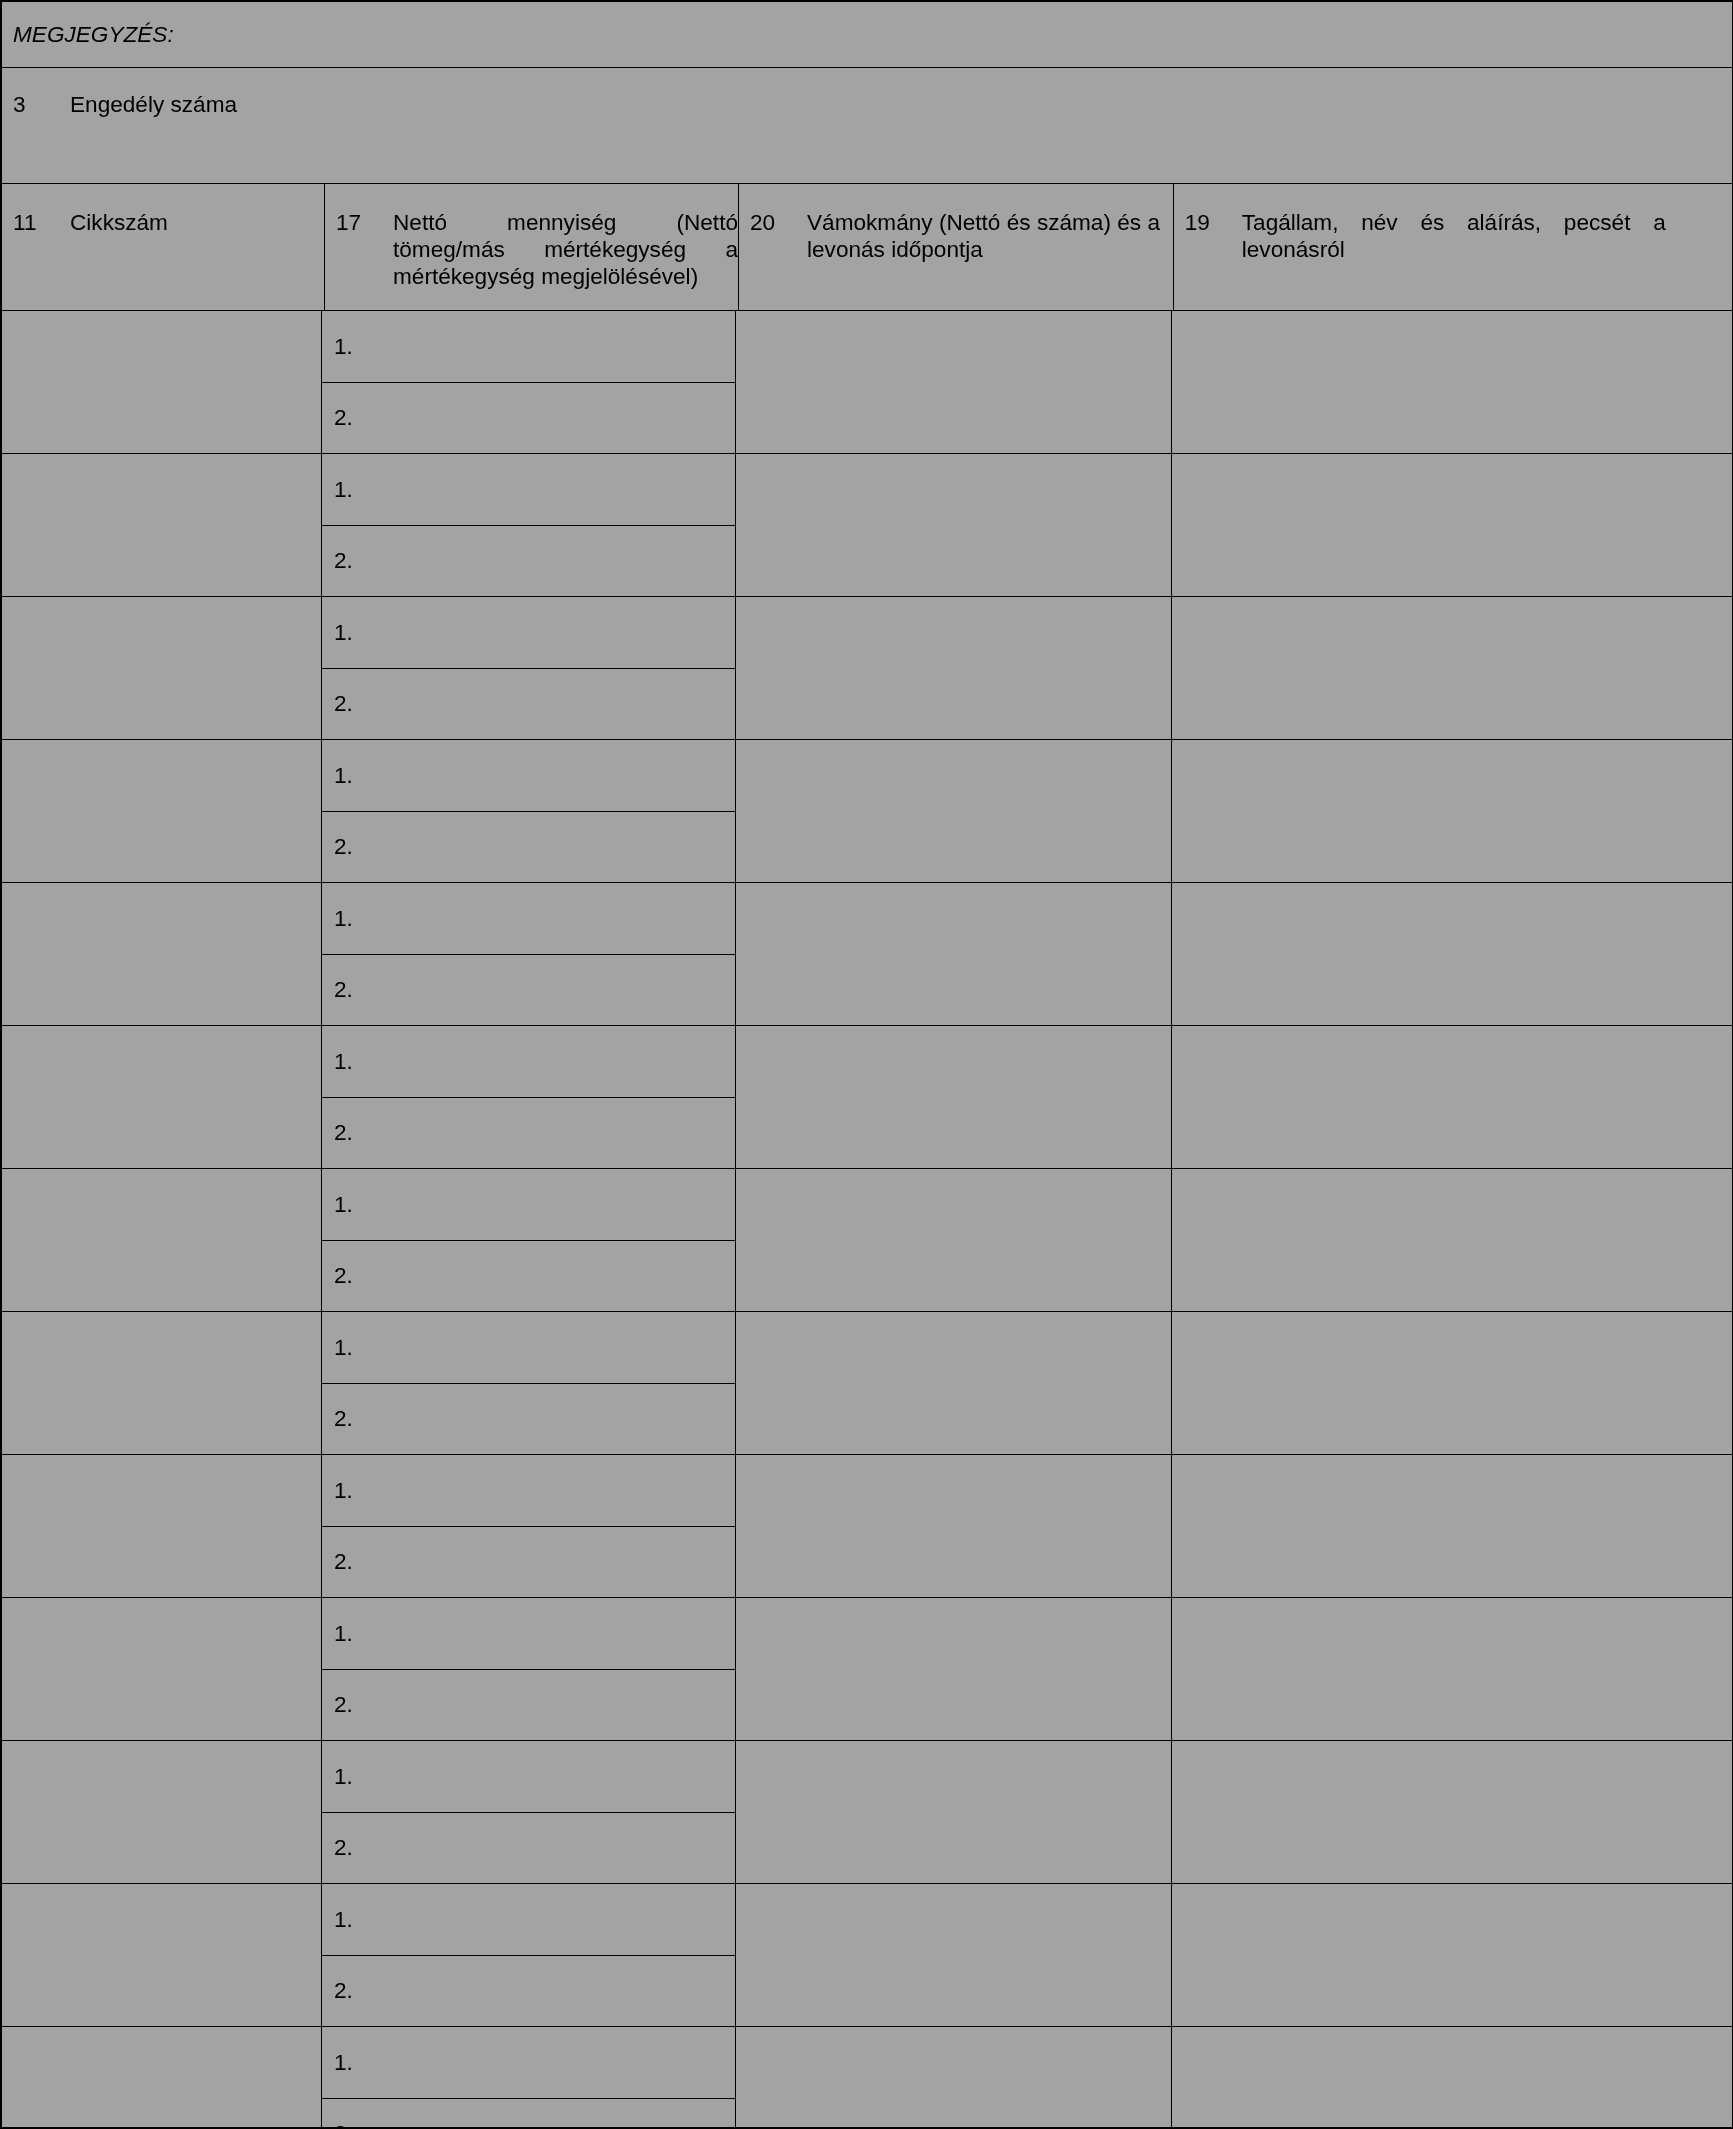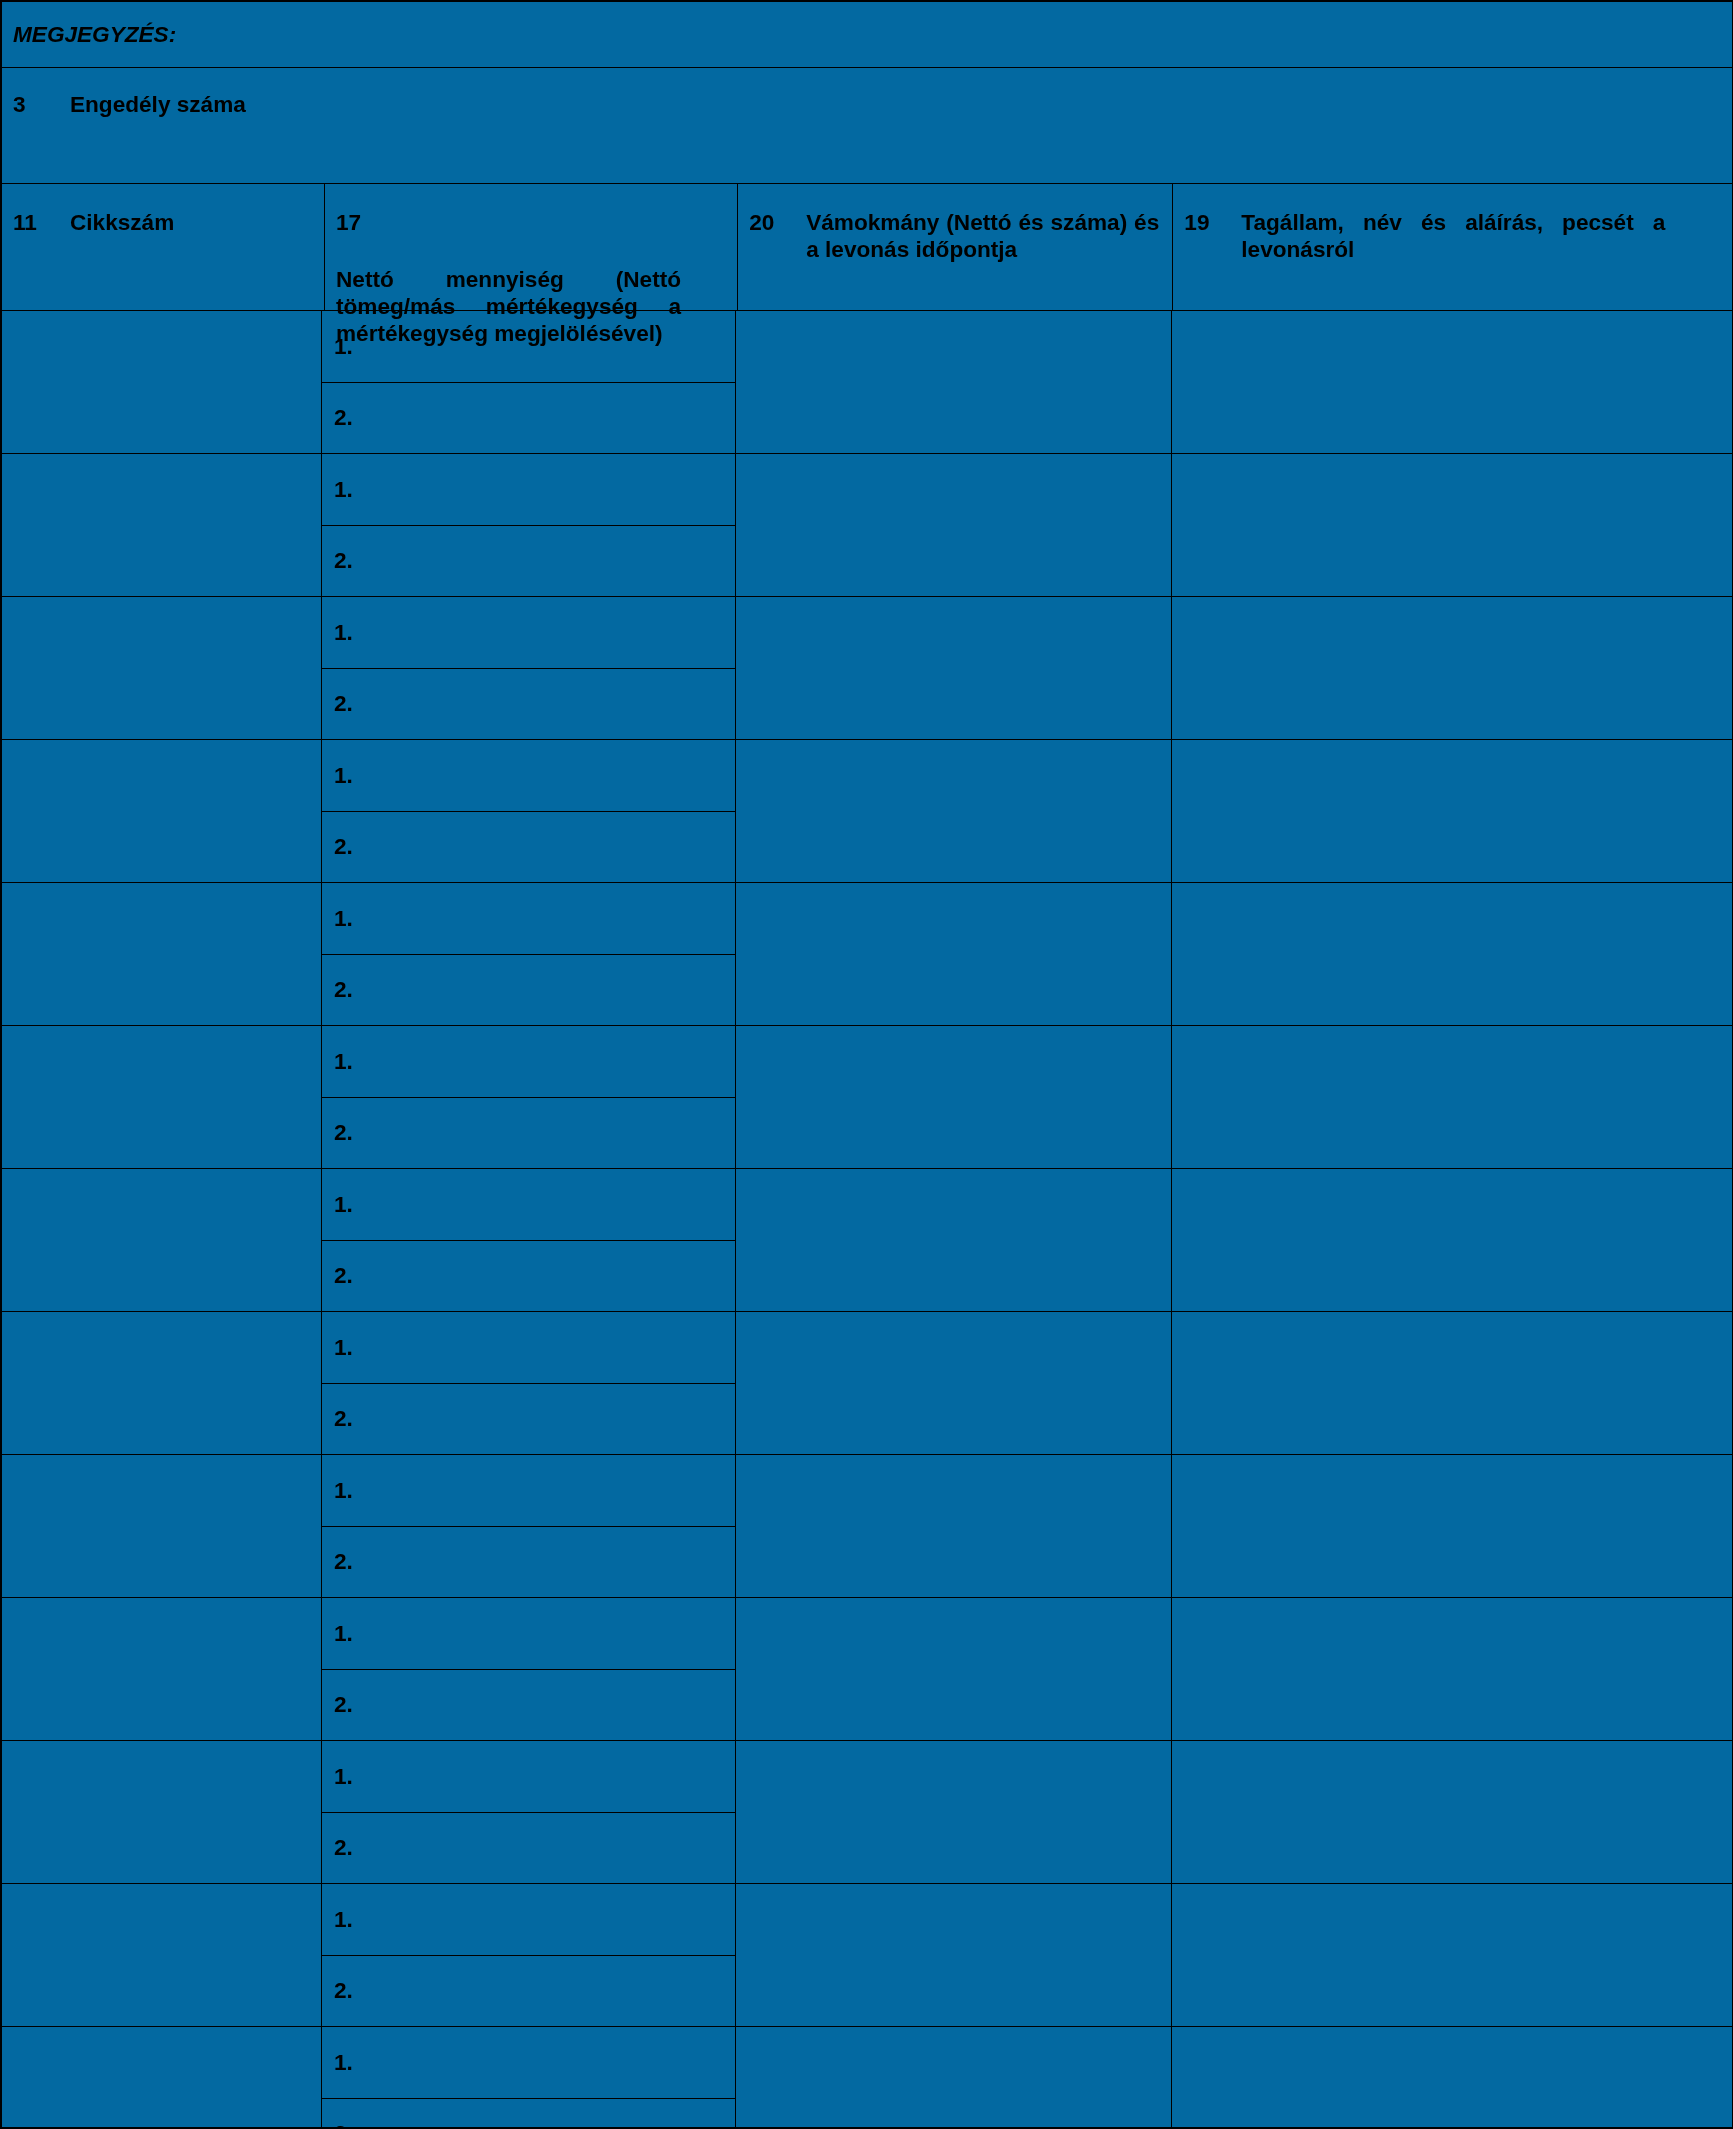--- a/index.html
+++ b/index.html
@@ -2,27 +2,26 @@
 <html style="font-size:9.8px"><head>
 <meta charset="utf-8">
 <style>
   * { box-sizing: border-box; }
   html, body { margin: 0; padding: 0; background: #ffffff; }
 
   .sheet {
     width: 1734px;
     height: 2129px;
     border: 2.4px solid #000000;
-    background: #0369a1;
+    background: #a3a3a3;
     color: #000000;
     font-family: "Liberation Sans", "DejaVu Sans", sans-serif;
     font-size: 22.6px;
     line-height: 27px;
     overflow: hidden;
-    font-weight: bold;
   }
 
   
   .row-note {
     height: 65px;
     display: flex;
     align-items: center;
     padding: 0 11px;
     white-space: nowrap;
   }
@@ -43,21 +42,21 @@
     border-top: 1.8px solid #000000;
     display: flex;
     margin-top: 43px;
   }
   .hcell {
     display: flex;
     align-items: flex-start;
     padding: 25px 0 0 11px;
   }
   .w11 { width: 334px; }
-  .w17 { width: 434px; border-left: 1.8px solid #000000; flex-direction: column; }
+  .w17 { width: 434px; border-left: 1.8px solid #000000; }
   .w18 { width: 457px; border-left: 1.8px solid #000000; }
   .w19 { width: 588px; border-left: 1.8px solid #000000; }
 
   .cell-num { flex: 0 0 57px; }
 
   .htext { text-align: justify; text-align-last: left; }
   .ht11 { width: 254px; }
   .ht17 { width: 345px; }
   .ht18 { width: 353px; }
   .ht19 { width: 424px; }

